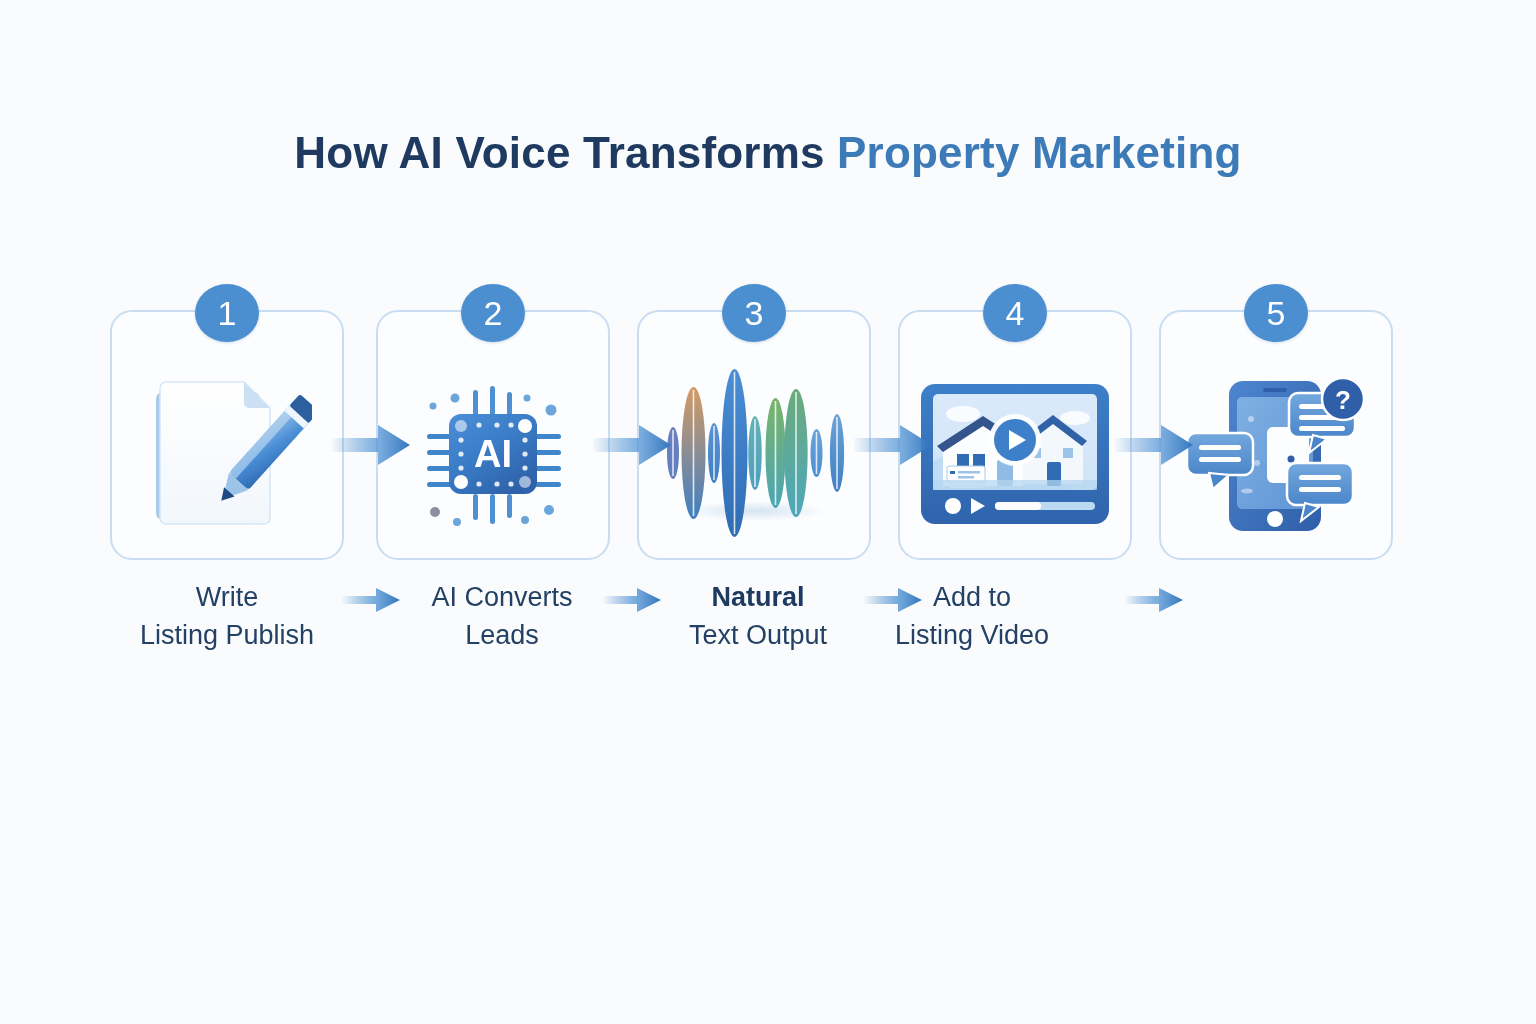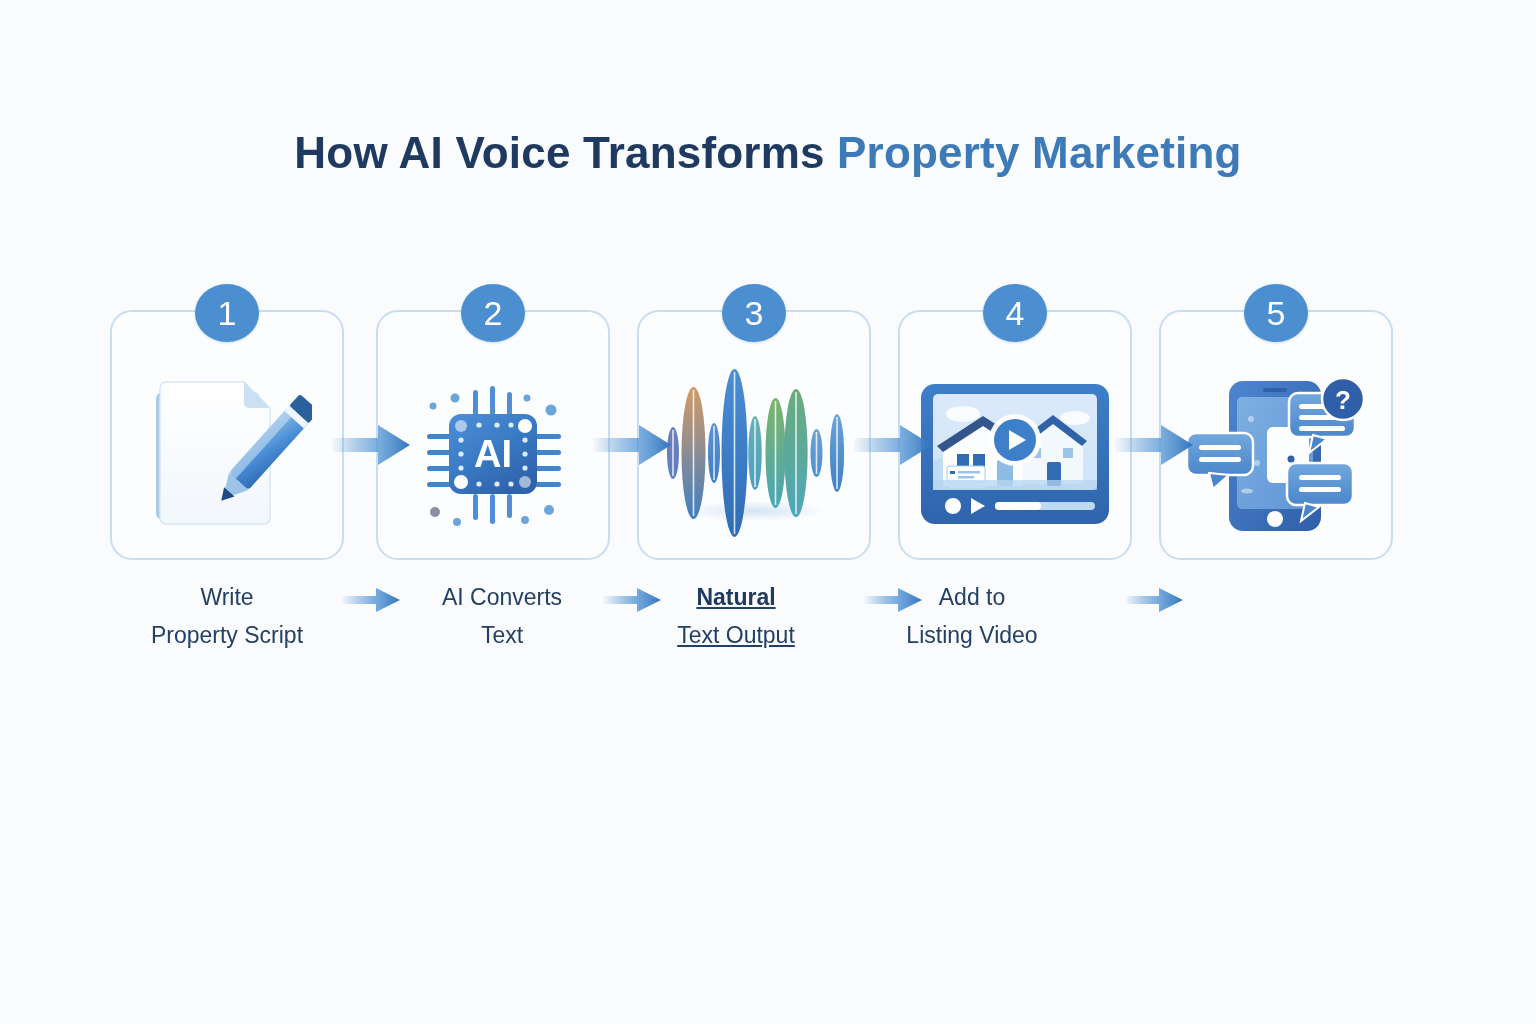--- a/index.html
+++ b/index.html
@@ -110,26 +110,26 @@
     top: 578px;
     width: 1300px;
     height: 100px;
   }
   .caption {
     position: absolute;
     top: 0;
     width: 234px;
     text-align: center;
     color: #234065;
-    font-size: 23px;
+    font-size: 27px;
     line-height: 38px;
   }
   .caption.c1 { left: 0px; }
   .caption.c2 { left: 275px; }
-  .caption.c3 { left: 509px; text-decoration: underline; }
+  .caption.c3 { left: 531px; }
   .caption.c4 { left: 745px; }
   .caption.c5 { left: 1049px; }
   .caption .l1 { display: block; }
   .caption .l2 { display: block; }
   .caption.bold-first .l1 { font-weight: bold; color: #1f3a60; }
 
   .cap-arrow {
     position: absolute;
     top: 8px;
     width: 58px;
@@ -486,25 +486,25 @@
     <div class="big-arrow a4">
       <svg width="78" height="46" viewBox="0 0 78 46">
         <path d="M0 16 H46 V3 L78 23 L46 43 V30 H0 Z" fill="url(#g-arrow-big)"></path>
       </svg>
     </div>
   </div>
 
   <div class="captions">
     <div class="caption c1">
       <span class="l1">Write</span>
-      <span class="l2">Property Script</span>
+      <span class="l2">Listing Publish</span>
     </div>
     <div class="caption c2">
       <span class="l1">AI Converts</span>
-      <span class="l2">Text</span>
+      <span class="l2">Leads</span>
     </div>
     <div class="caption c3 bold-first">
       <span class="l1">Natural</span>
       <span class="l2">Text Output</span>
     </div>
     <div class="caption c4">
       <span class="l1">Add to</span>
       <span class="l2">Listing Video</span>
     </div>
 

